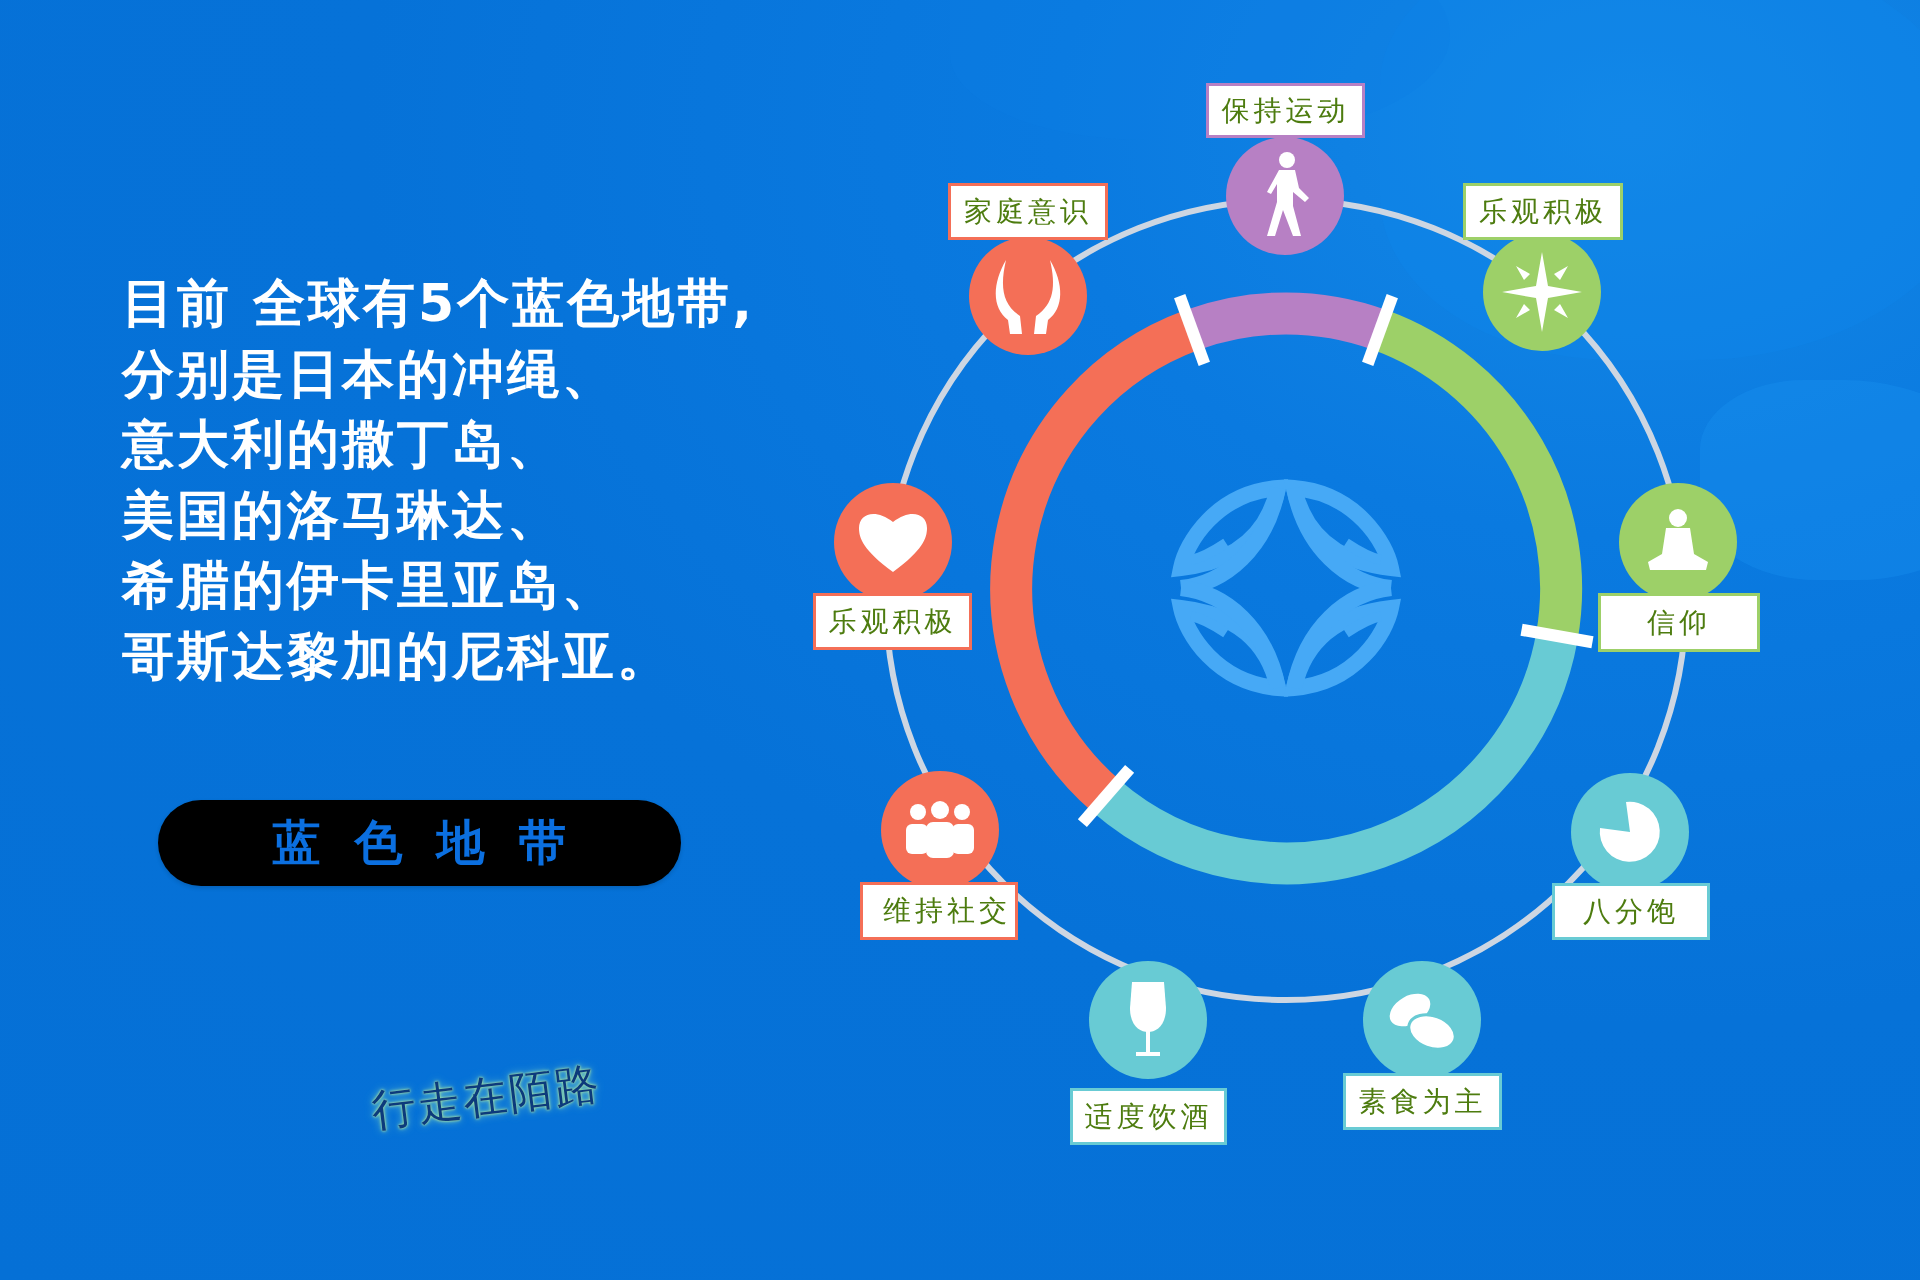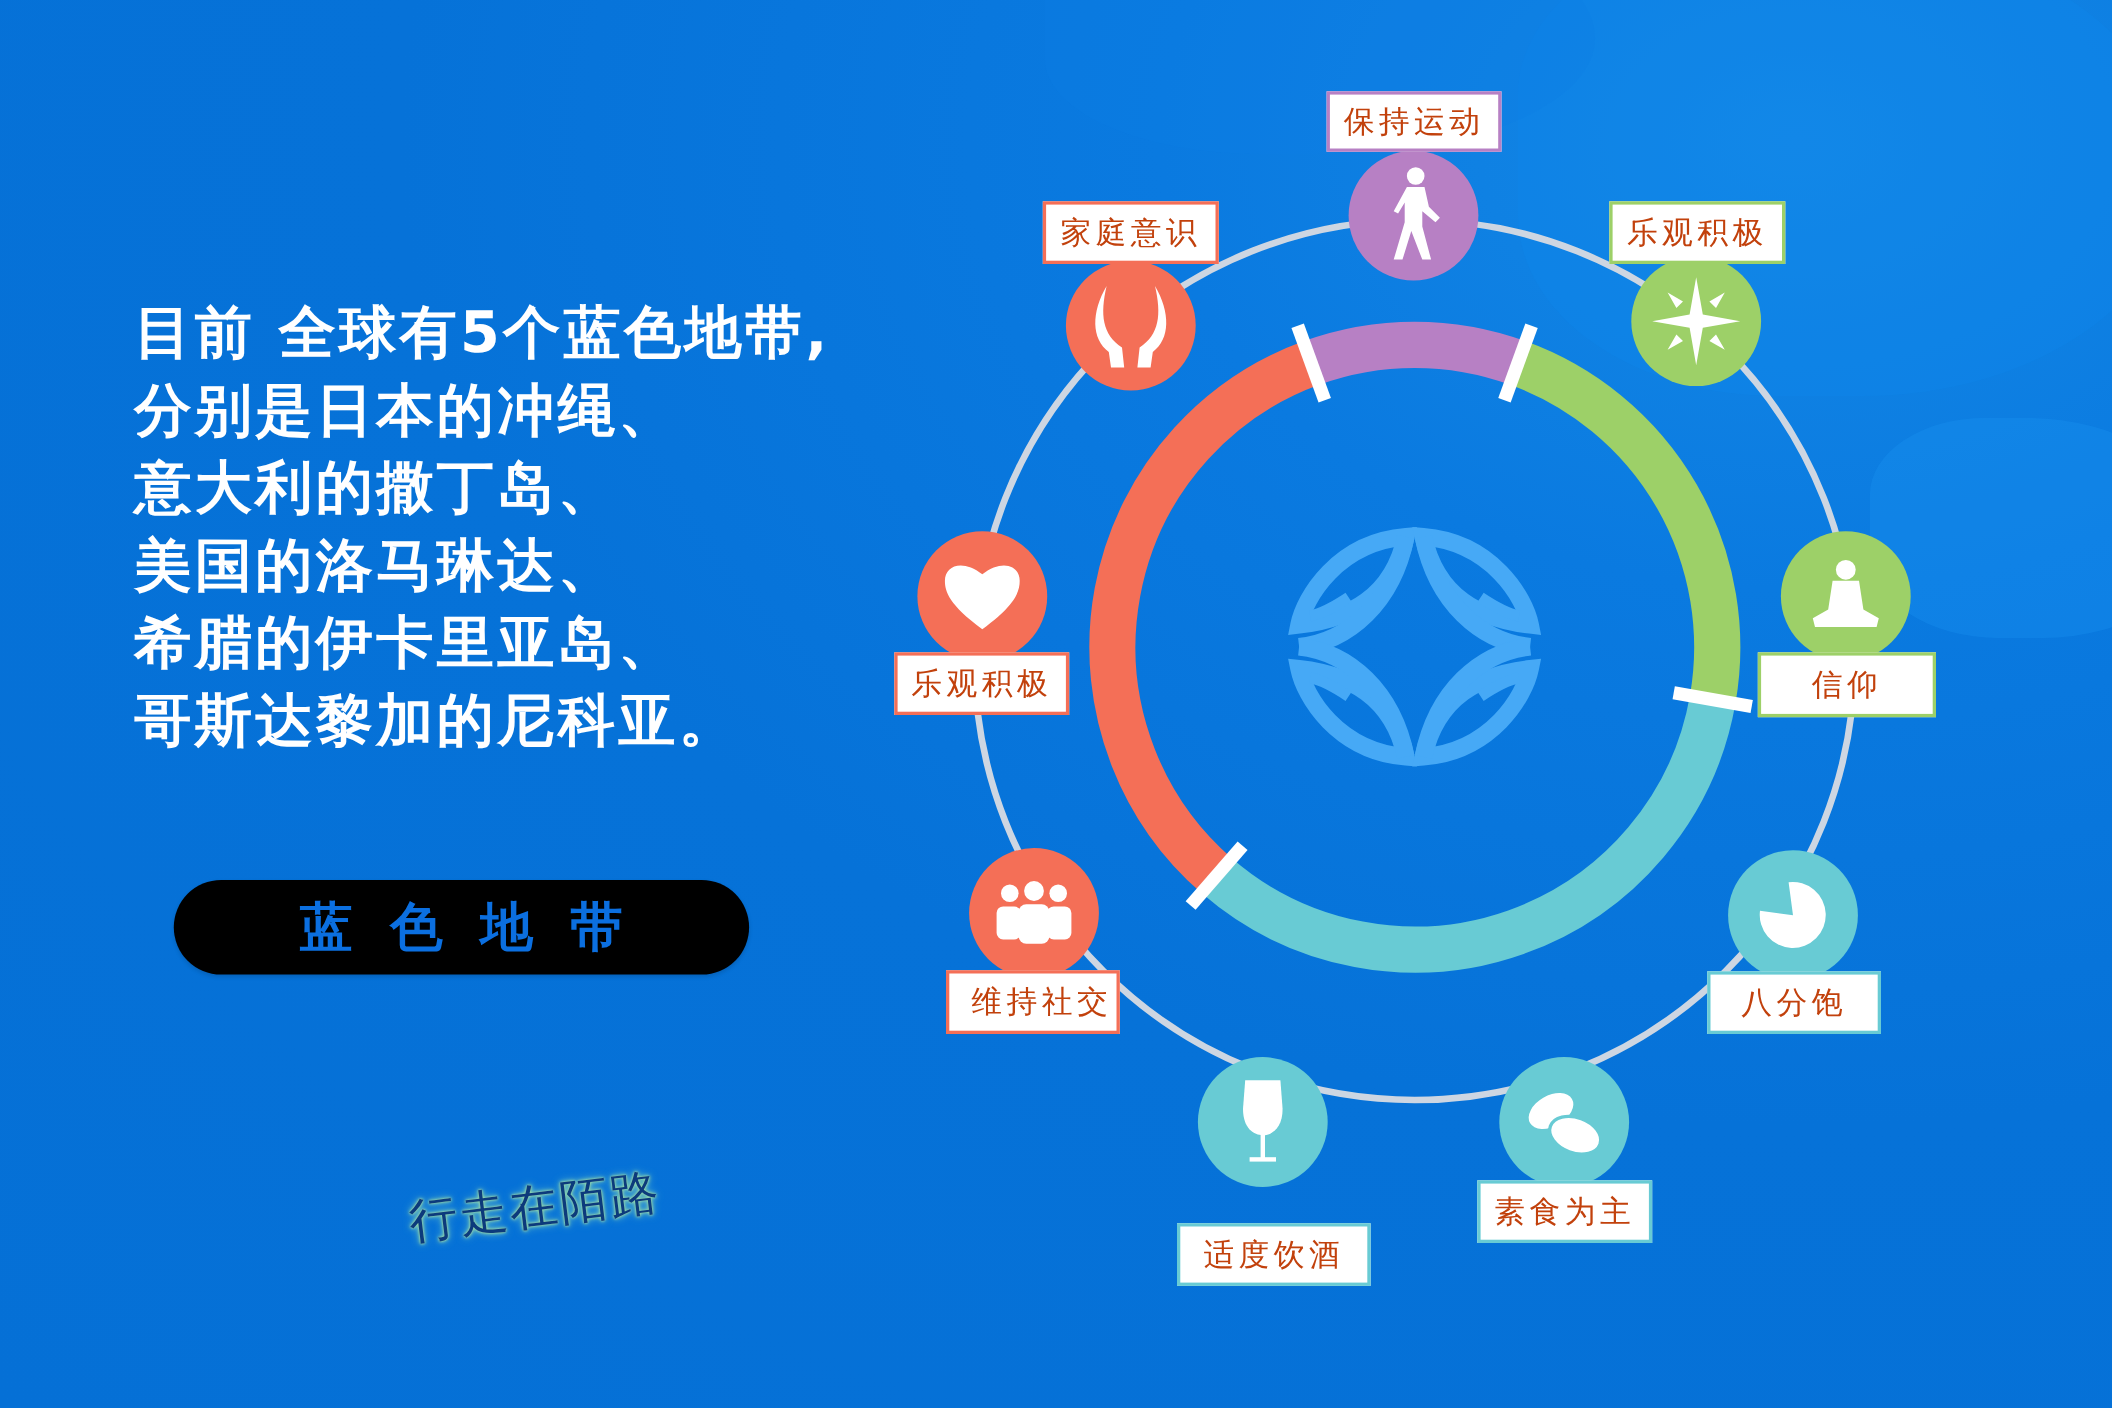--- a/index.html
+++ b/index.html
@@ -13,21 +13,21 @@
   .pill { position:absolute; left:158px; top:800px; width:523px; height:86px; background:#000000;
     border-radius:43px; display:flex; align-items:center; justify-content:center; box-shadow:0 2px 4px rgba(0,0,0,.15); }
   .pill span { color:#0b6fe0; font-size:48px; letter-spacing:34px; padding-left:34px; font-weight:bold;
     font-family:"DejaVu Serif","Liberation Serif",serif; }
   .watermark { position:absolute; left:372px; top:1082px; font-size:44px; color:#0c3a7c;
     transform: rotate(-7deg); transform-origin:left center;
     text-shadow: 0 0 4px #9fe0a0, 0 0 8px #79d0c8, 0 0 2px #c9f0a0;
     font-family:"DejaVu Serif","Liberation Serif",serif; letter-spacing:2px; }
   .diagram { position:absolute; left:0; top:0; width:1920px; height:1280px; }
   .label { position:absolute; background:#ffffff; border:3px solid; box-sizing:border-box;
-    display:flex; align-items:center; justify-content:center; color:#c2410c;
+    display:flex; align-items:center; justify-content:center; color:#4d7c0f;
     font-size:28px; letter-spacing:4px; font-family:"DejaVu Serif","Liberation Serif",serif; }
 </style>
 </head>
 <body>
 
 <div class="map-shape" style="left:1380px;top:-60px;width:600px;height:420px;background:#0f86ea;"></div>
 <div class="map-shape" style="left:1700px;top:380px;width:300px;height:200px;background:#1a92f0;"></div>
 <div class="map-shape" style="left:950px;top:-80px;width:500px;height:220px;background:#0d7fe4;opacity:.3;"></div>
 
 <div class="intro">
@@ -138,16 +138,16 @@
       <path d="M22 -36 C28 -10 26 8 8 20 L6 38 L18 38 L20 24 C36 12 36 -12 22 -36 Z"></path>
     </g>
   </g>
 </svg>
 
 <div class="label" style="left:1206px;top:83px;width:159px;height:55px;border-color:#b780c4;">保持运动</div>
 <div class="label" style="left:1463px;top:183px;width:160px;height:57px;border-color:#9dd068;">乐观积极</div>
 <div class="label" style="left:1598px;top:593px;width:162px;height:59px;border-color:#9dd068;">信仰</div>
 <div class="label" style="left:1552px;top:883px;width:158px;height:57px;border-color:#68cbd4;">八分饱</div>
 <div class="label" style="left:1343px;top:1073px;width:159px;height:57px;border-color:#68cbd4;">素食为主</div>
-<div class="label" style="left:1070px;top:1112px;width:176px;height:57px;border-color:#68cbd4;">适度饮酒</div>
+<div class="label" style="left:1070px;top:1088px;width:157px;height:57px;border-color:#68cbd4;">适度饮酒</div>
 <div class="label" style="left:860px;top:882px;width:158px;height:58px;border-color:#f46f57;padding-left:16px;">维持社交</div>
 <div class="label" style="left:813px;top:593px;width:159px;height:57px;border-color:#f46f57;">乐观积极</div>
 <div class="label" style="left:948px;top:183px;width:160px;height:57px;border-color:#f46f57;">家庭意识</div>
 
 </body></html>

